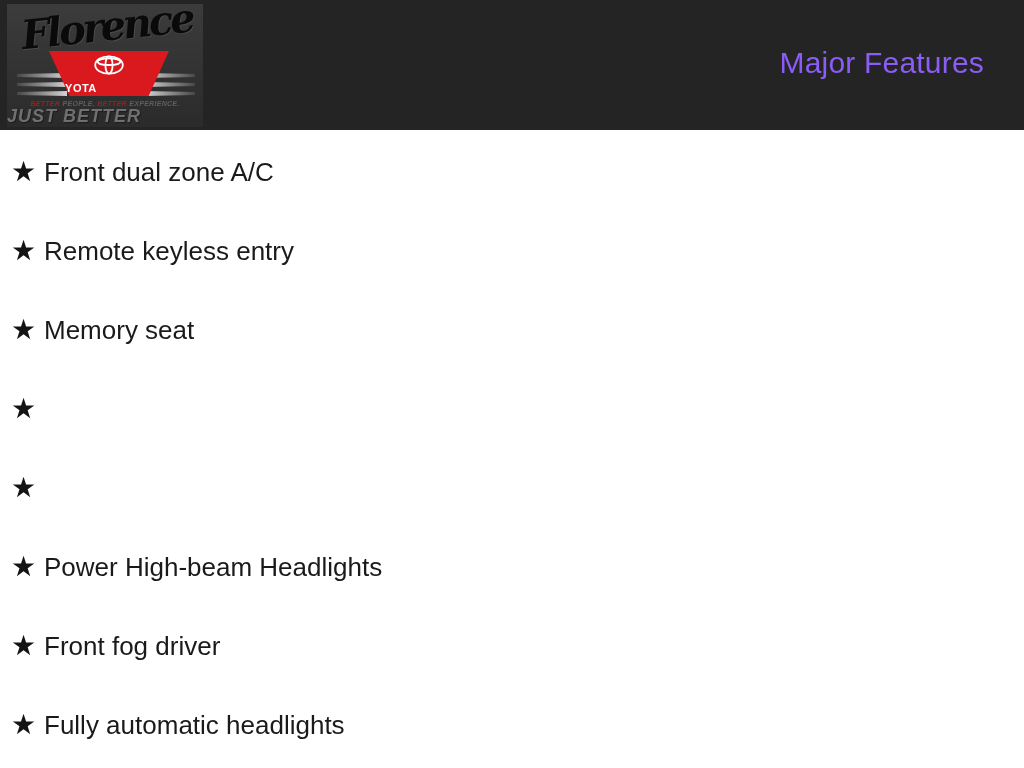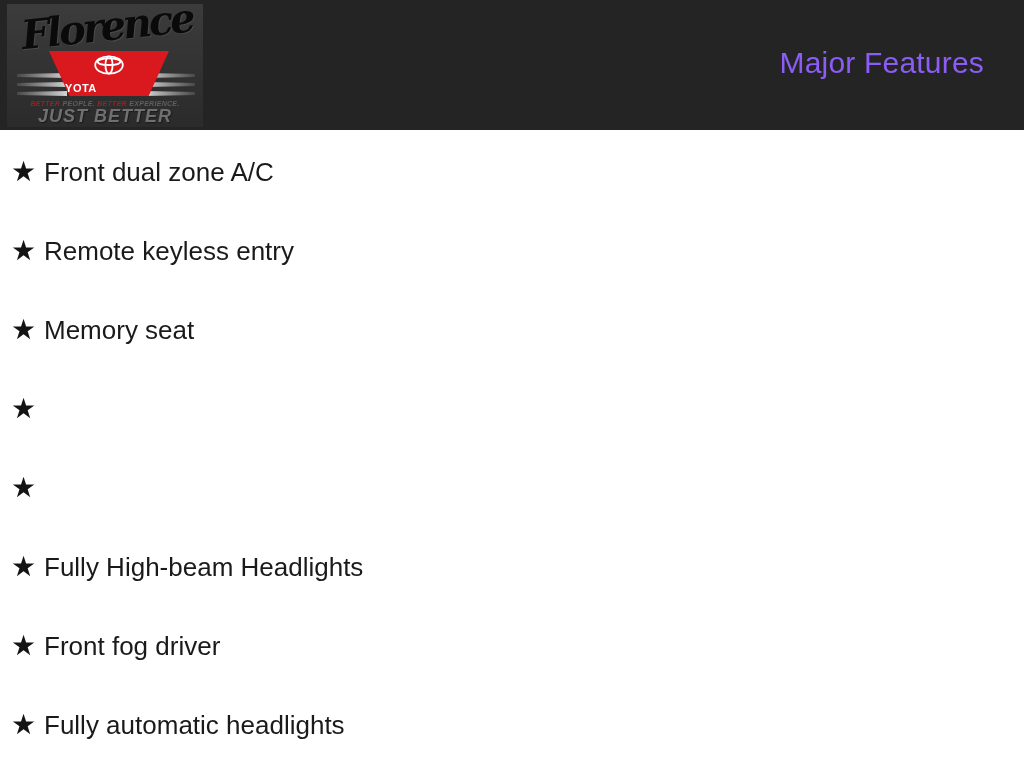--- a/index.html
+++ b/index.html
@@ -99,21 +99,21 @@
     letter-spacing: 0.3px;
     white-space: nowrap;
   }
   .tag-red  { color: #9c2020; }
   .tag-gray { color: #5f5f5f; }
   .just-better {
     position: absolute;
     top: 102px;
     left: 0;
     width: 100%;
-    text-align: center;
+    text-align: left;
     font-size: 18px;
     font-weight: bold;
     font-style: italic;
     letter-spacing: 1px;
     color: #707070;
     text-shadow: 1px 1px 1px #1c1c1c;
   }
 
   
   .features {
@@ -194,21 +194,21 @@
       <span class="feature-label">Memory seat</span>
     </li>
     <li class="feature-item">
       <span class="star">★</span>
     </li>
     <li class="feature-item">
       <span class="star">★</span>
     </li>
     <li class="feature-item">
       <span class="star">★</span>
-      <span class="feature-label">Fully High-beam Headlights</span>
+      <span class="feature-label">Power High-beam Headlights</span>
     </li>
     <li class="feature-item">
       <span class="star">★</span>
       <span class="feature-label">Front fog driver</span>
     </li>
     <li class="feature-item">
       <span class="star">★</span>
       <span class="feature-label">Fully automatic headlights</span>
     </li>
   </ul>

